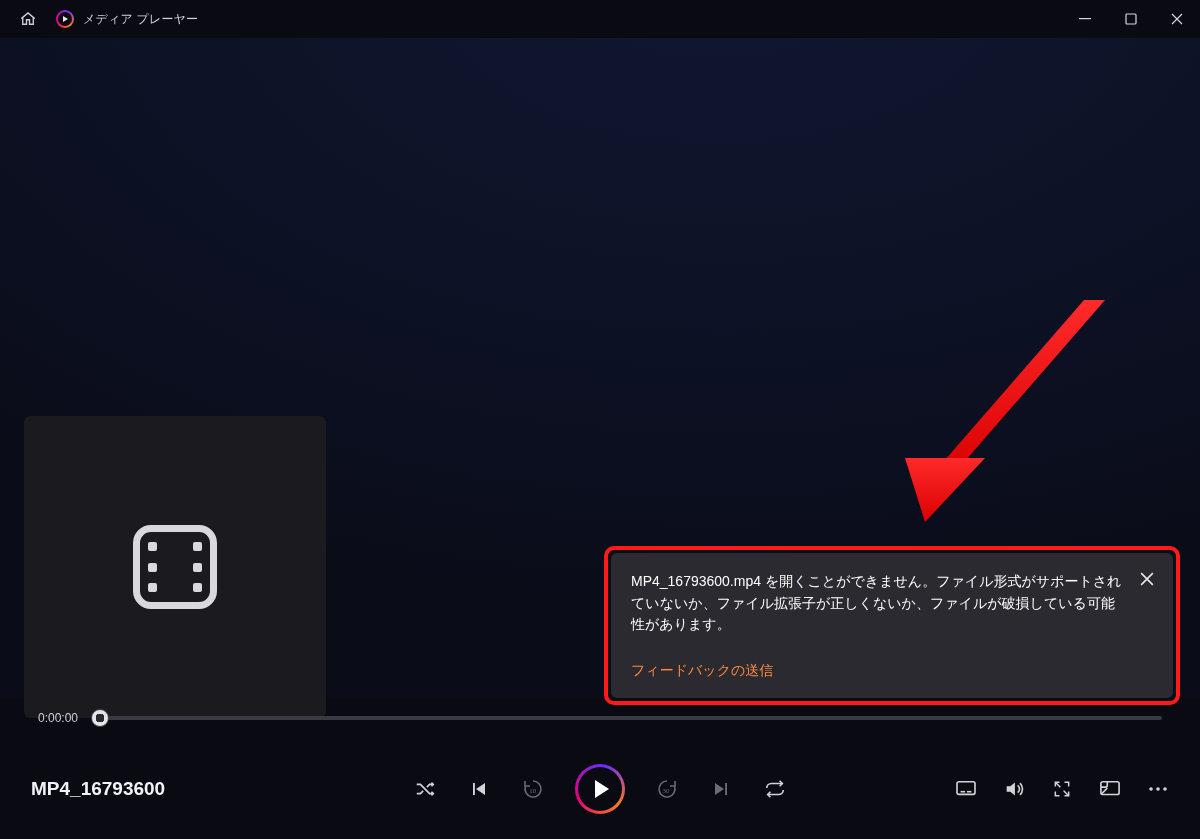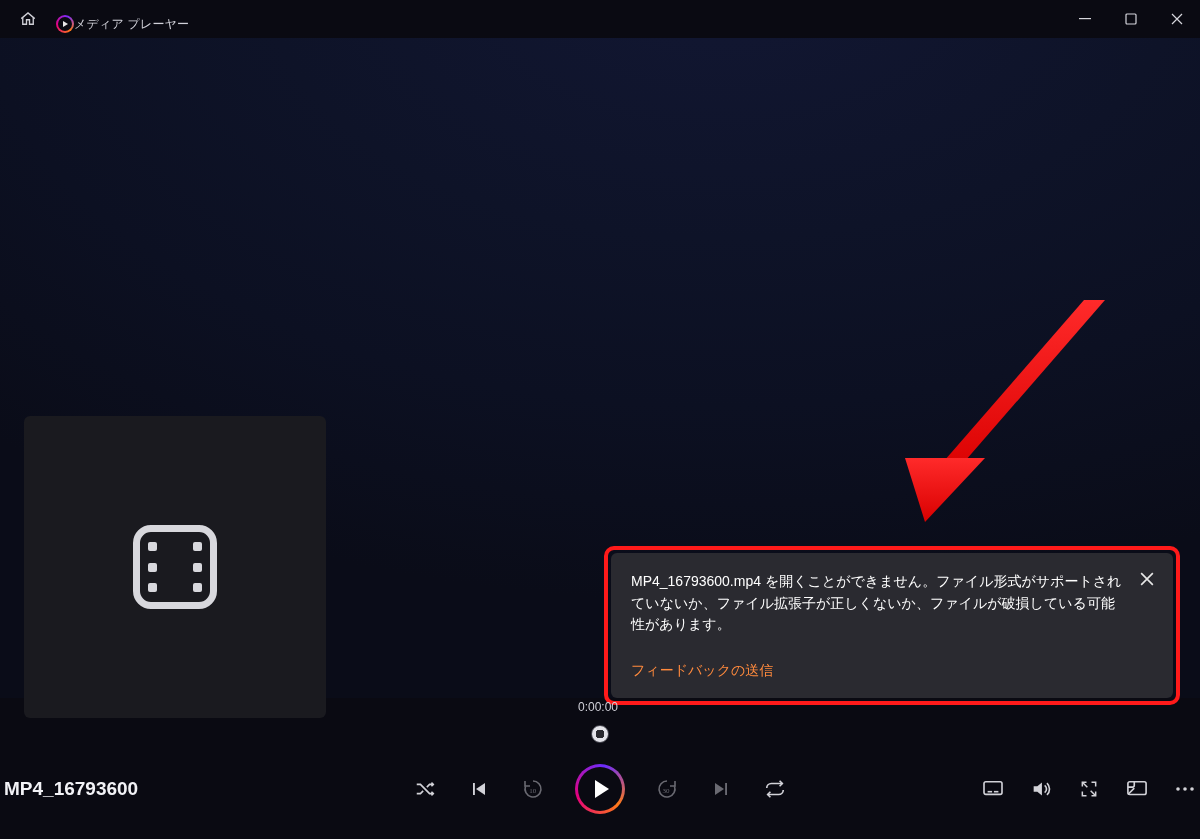--- a/index.html
+++ b/index.html
@@ -40,29 +40,29 @@
 
   
   .error-card-wrap { position:absolute; left:604px; top:508px; width:576px; padding:3px; border:4px solid #ff1a1a; border-radius:10px; }
   .error-card { background:#2a2a30; border-radius:6px; padding:18px 20px 18px 20px; position:relative; }
   .error-card .msg { color:#ffffff; font-size:14px; line-height:1.55; padding-right:28px; }
   .error-card .code { color:#a7a7b0; font-size:13px; margin-top:14px; }
   .error-card .feedback { color:#ff8a3d; font-size:14px; margin-top:26px; display:inline-block; }
   .error-card .close { position:absolute; right:14px; top:14px; width:24px; height:24px; display:flex; align-items:center; justify-content:center; color:#e8e8e8; }
 
   
-  .seek-row { position:absolute; left:0; right:0; top:700px; height:36px; display:flex; align-items:center; gap:18px; padding:0 26px; color:#c6c6d0;flex-direction:column; }
+  .seek-row { position:absolute; left:0; right:0; top:700px; height:36px; display:flex; align-items:center; gap:18px; padding:0 38px; color:#c6c6d0; }
   .time { font-size:12px; color:#d0d0d8; width:44px; }
   .track { flex:1; height:4px; background:#3a3a42; border-radius:2px; position:relative; }
   .thumb { position:absolute; left:0; top:50%; transform:translate(-50%,-50%); width:18px; height:18px; border-radius:50%;
     background:radial-gradient(circle at center, #2a2a30 0 38%, #e4e4ea 39% 100%); border:1px solid #474750; }
 
   
   .controls { position:absolute; left:0; right:0; top:746px; height:86px; background:#0a0a12;
-    display:grid; grid-template-columns:1fr auto 1fr; align-items:center; padding:0 4px; }
+    display:grid; grid-template-columns:1fr auto 1fr; align-items:center; padding:0 31px; }
   .media-title { font-size:19px; font-weight:600; color:#f2f2f6; }
 
   .center-group { display:flex; align-items:center; gap:30px; }
   .ctrl-ico { width:24px; height:24px; color:#d2d2d8; display:flex; align-items:center; justify-content:center; }
   .ctrl-ico.dim { color:#6a6a72;text-align:right; }
 
   .play-ring { width:50px; height:50px; border-radius:50%; border:3px solid transparent;
     background:
       linear-gradient(#0a0a12,#0a0a12) padding-box,
       conic-gradient(from 130deg, #ff7a18, #e6007a, #6a2cff, #ff7a18) border-box;
@@ -80,21 +80,21 @@
 <div class="window">
 
   <div class="titlebar">
     <div class="left">
       <div class="ico-btn">
         <svg width="18" height="18" viewBox="0 0 24 24" fill="none" stroke="currentColor" stroke-width="1.8">
             <path d="M3 11.5 12 4l9 7.5"></path>
             <path d="M5 10v9h5v-6h4v6h5v-9"></path>
           </svg>
       </div>
-      <div class="ico-btn" style="width:auto;display:flex;align-items:flex-end;">
+      <div class="ico-btn" style="width:auto;gap:9px;display:flex;">
         <div class="appicon-ring">
             <div class="appicon-play"></div>
           </div>
         <span class="app-title">メディア プレーヤー</span>
       </div>
     </div>
     <div class="wctrls">
       <div class="wbtn">
         <svg width="12" height="12" viewBox="0 0 12 12">
             <rect y="5" width="12" height="1.2" fill="currentColor"></rect>

